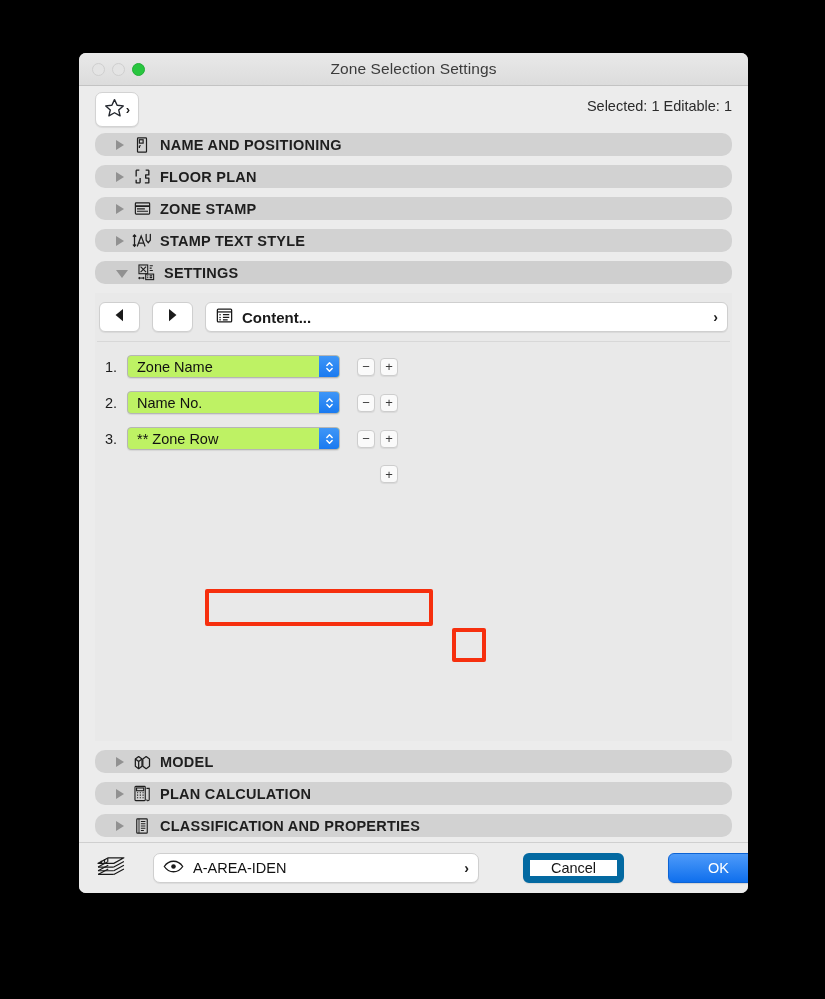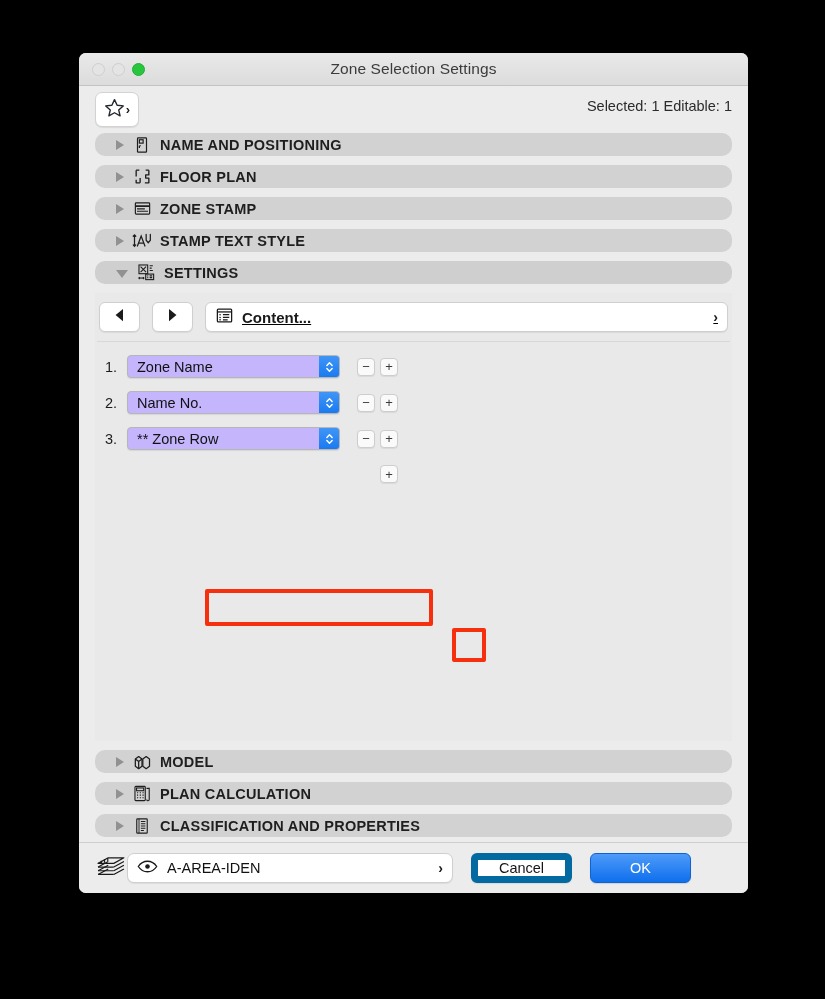--- a/index.html
+++ b/index.html
@@ -114,21 +114,20 @@
   #settings-pane {
     background: #e9e9e9;
     margin-bottom: 9px;
     padding: 9px 0 0 0;
     height: 448px;
     position: relative;
   }
   #navbar {
     display: flex; align-items: flex-end; gap: 12px;
     padding: 0 4px 0 4px;
-    text-decoration: underline;
   }
   .navbtn {
     width: 41px; height: 30px;
     background: #fff;
     border: 1px solid #cfcfcf;
     border-radius: 6px;
     box-shadow: 0 1px 1px rgba(0,0,0,0.07);
     display: flex; align-items: center; justify-content: center;
   }
   #content-bar {
@@ -158,21 +157,21 @@
     padding-left: 10px;
   }
   .row-num {
     width: 22px;
     font-size: 14.5px; color: #1c1c1c;
     flex: 0 0 auto;
   }
   .popup {
     position: relative;
     width: 213px; height: 23px;
-    background: #c4b5fd;
+    background: #bef264;
     border: 1px solid #b6b6b6;
     border-radius: 4px;
     display: flex; align-items: center;
     padding-left: 9px;
     box-shadow: 0 1px 1px rgba(0,0,0,0.08);
     flex: 0 0 auto;
   }
   .popup-text { font-size: 14.5px; color: #111; }
   .popup-arrows {
     position: absolute; right: 0px; top: 0px;
@@ -210,21 +209,21 @@
   #redbox-row3 { left: 126px; top: 456px; width: 228px; height: 37px; }
   #redbox-plus { left: 373px; top: 495px; width: 34px; height: 34px; }
 
   
   #footer {
     height: 51px;
     background: #ececec;
     border-top: 1px solid #cfcfcf;
     display: flex; align-items: center;
     padding: 1px 16px;
-    gap: 0;
+    gap: 26px;
     flex: 0 0 auto;
   }
   #layer-icon { width: 32px; height: 26px; flex: 0 0 auto; display:flex; align-items:center; justify-content:center;}
   #layer-bar {
     width: 326px; height: 30px;
     background: #fff;
     border: 1px solid #cfcfcf;
     border-radius: 7px;
     box-shadow: 0 1px 1px rgba(0,0,0,0.07);
     display: flex; align-items: center;

